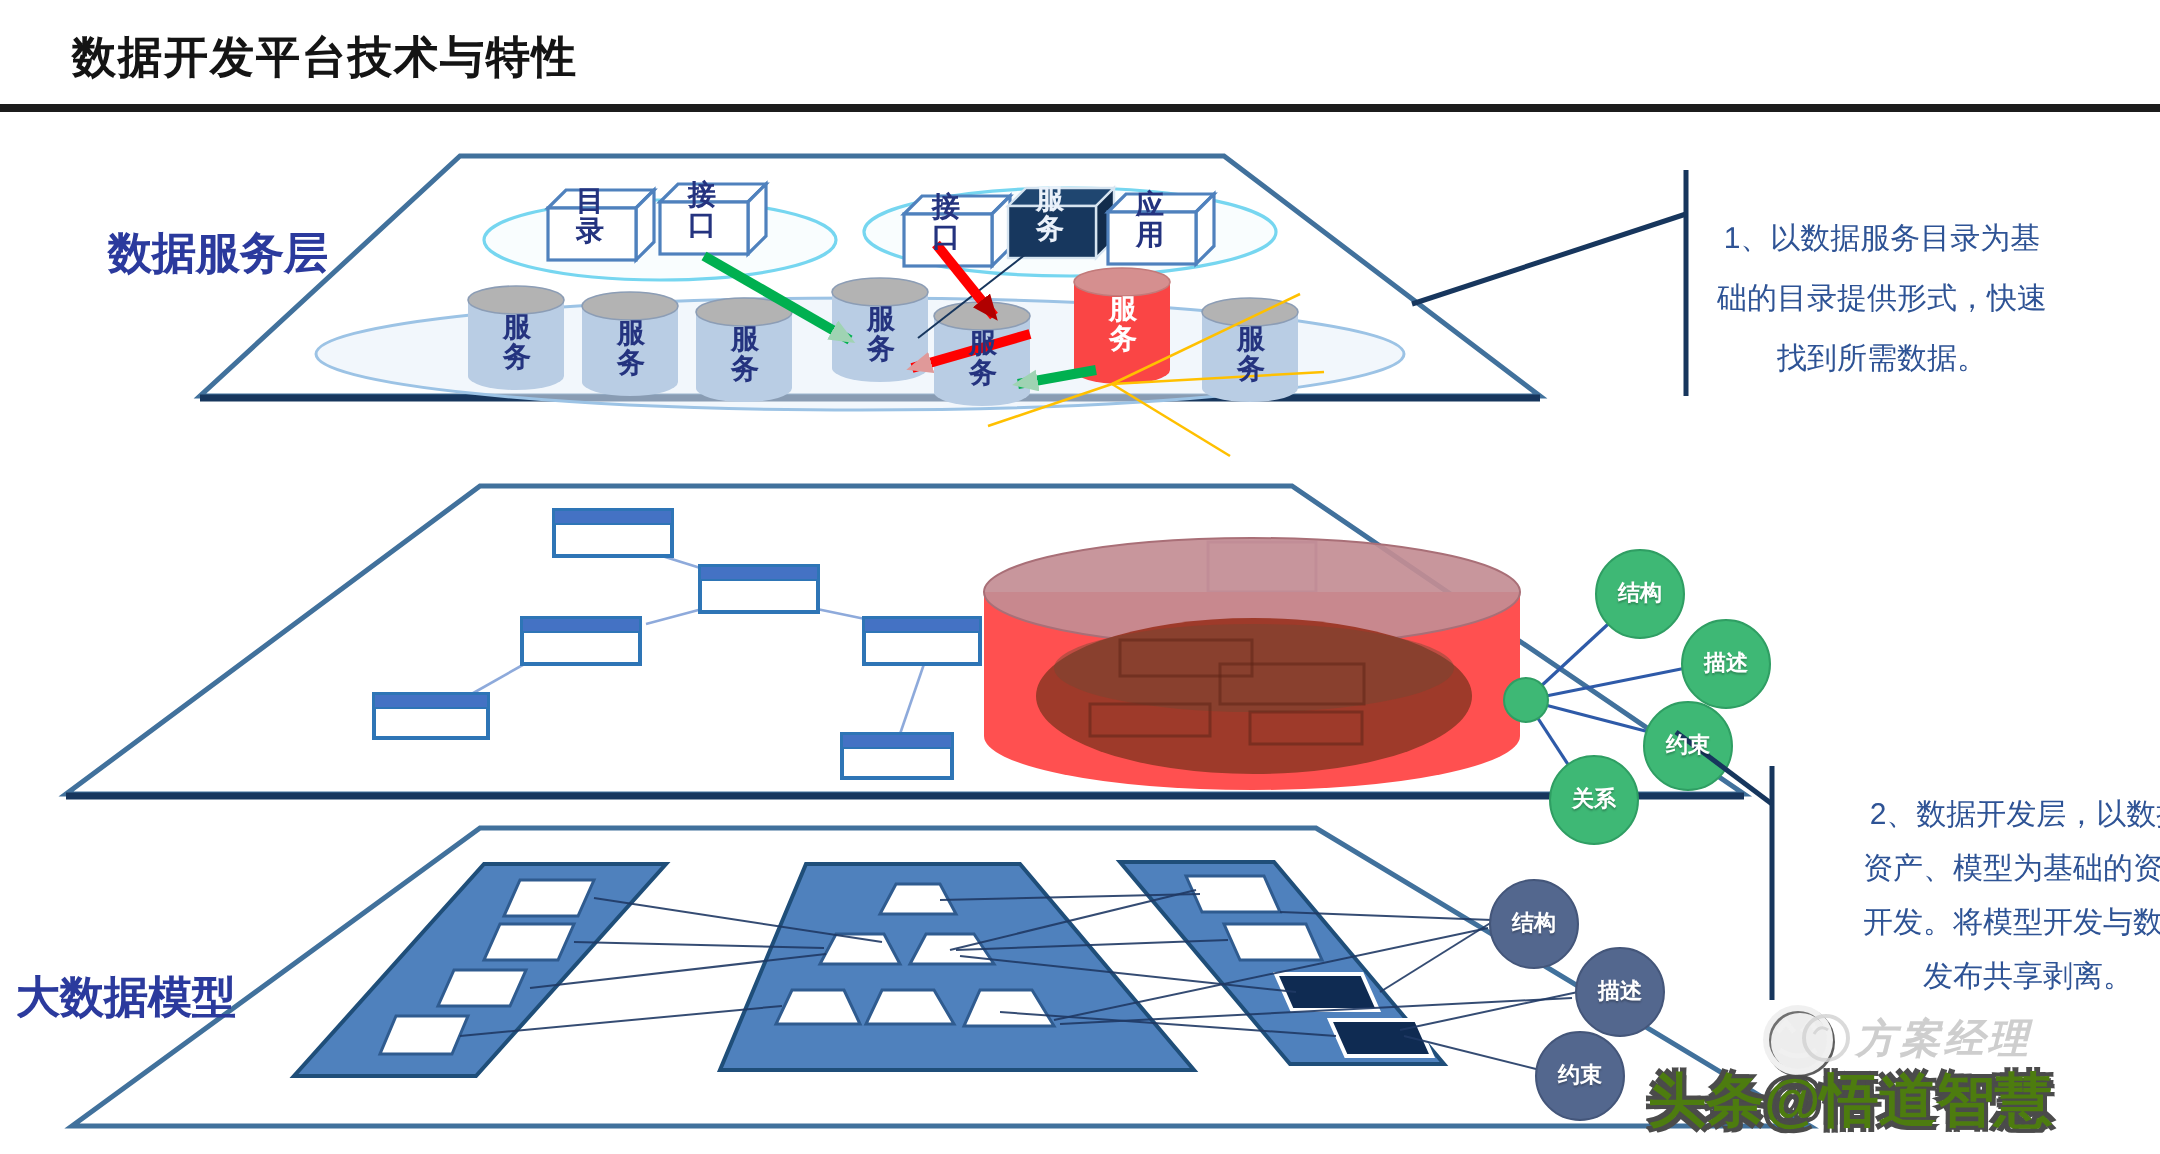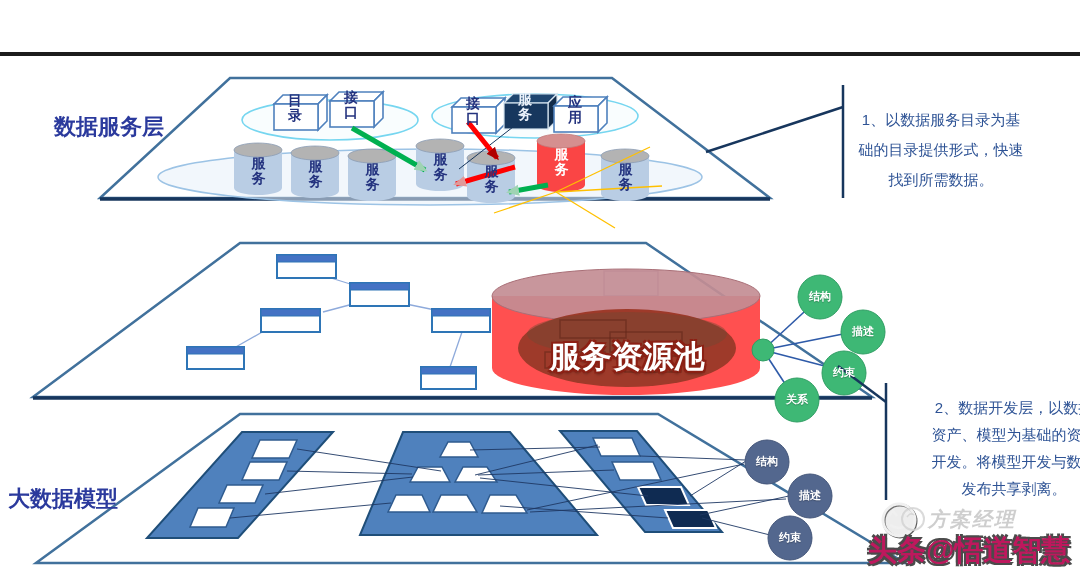--- a/index.html
+++ b/index.html
@@ -12,30 +12,31 @@
   .cubetext{position:absolute;width:17px;font-size:14px;line-height:15px;font-weight:bold;
          color:#24337f;word-break:break-all;}
   .tag{position:absolute;width:36px;font-size:11px;font-weight:bold;color:#fff;
        text-align:center;white-space:nowrap;text-shadow:0 1px 1px rgba(0,0,0,.25);}
   .note{position:absolute;color:#2e5395;font-size:15px;font-weight:normal;text-align:center;}
   #title{position:absolute;left:36px;top:14px;font-size:22px;font-weight:bold;color:#141414;letter-spacing:1px;}
   #rule{position:absolute;left:0;top:52px;width:1080px;height:4px;background:#1c1c1c;}
   #pool-label{position:absolute;left:549px;top:336px;width:156px;text-align:center;white-space:nowrap;
       font-size:31px;font-weight:bold;color:#fff;
       text-shadow:-2px -2px 0 #8c2014,2px -2px 0 #8c2014,-2px 2px 0 #8c2014,2px 2px 0 #8c2014,0 3px 3px rgba(0,0,0,.35);}
-  #wm-brand{position:absolute;left:868px;top:531px;font-size:29px;font-weight:bold;color:#be185d;white-space:nowrap;
+  #wm-brand{position:absolute;left:824px;top:531px;font-size:29px;font-weight:bold;color:#4d7c0f;white-space:nowrap;
       text-shadow:-2px -2px 0 #4b4b4b,2px -2px 0 #4b4b4b,-2px 2px 0 #4b4b4b,2px 2px 0 #4b4b4b;}
   #wm-stamp{position:absolute;left:928px;top:506px;font-size:20px;font-weight:bold;color:#c9c9c9;
       letter-spacing:2px;opacity:.9;white-space:nowrap;font-style:italic;}
 </style>
 </head>
 <body>
 
 <div id="slide">
 
+  <div id="title">数据开发平台技术与特性</div>
   <div id="rule"></div>
 
   <svg class="abs" width="1080" height="577" viewBox="0 0 1080 577" style="left:0;top:0;">
     <defs>
       <marker id="ahGreen" markerUnits="userSpaceOnUse" markerWidth="14" markerHeight="12" refX="10" refY="5.5" orient="auto">
         <path d="M0,0 L13,5.5 L0,11 Z" fill="#9fd3b3"></path>
       </marker>
       <marker id="ahRedDark" markerUnits="userSpaceOnUse" markerWidth="14" markerHeight="12" refX="10" refY="5.5" orient="auto">
         <path d="M0,0 L13,5.5 L0,11 Z" fill="#b00000"></path>
       </marker>
@@ -266,21 +267,20 @@
   <div class="cubetext" style="left:568px;top:95px;">应用</div>
 
   <div class="vtext" style="left:250px;top:156px;">服务</div>
   <div class="vtext" style="left:307px;top:159px;">服务</div>
   <div class="vtext" style="left:364px;top:162px;">服务</div>
   <div class="vtext" style="left:432px;top:152px;">服务</div>
   <div class="vtext" style="left:483px;top:164px;">服务</div>
   <div class="vtext" style="left:553px;top:147px;color:#ffffff;">服务</div>
   <div class="vtext" style="left:617px;top:162px;">服务</div>
 
-  <div id="pool-label">服务资源池</div>
 
   <div class="tag" style="left:802px;top:289px;">结构</div>
   <div class="tag" style="left:845px;top:324px;">描述</div>
   <div class="tag" style="left:826px;top:365px;">约束</div>
   <div class="tag" style="left:779px;top:392px;">关系</div>
 
   <div class="tag" style="left:749px;top:454px;">结构</div>
   <div class="tag" style="left:792px;top:488px;">描述</div>
   <div class="tag" style="left:772px;top:530px;">约束</div>
 

